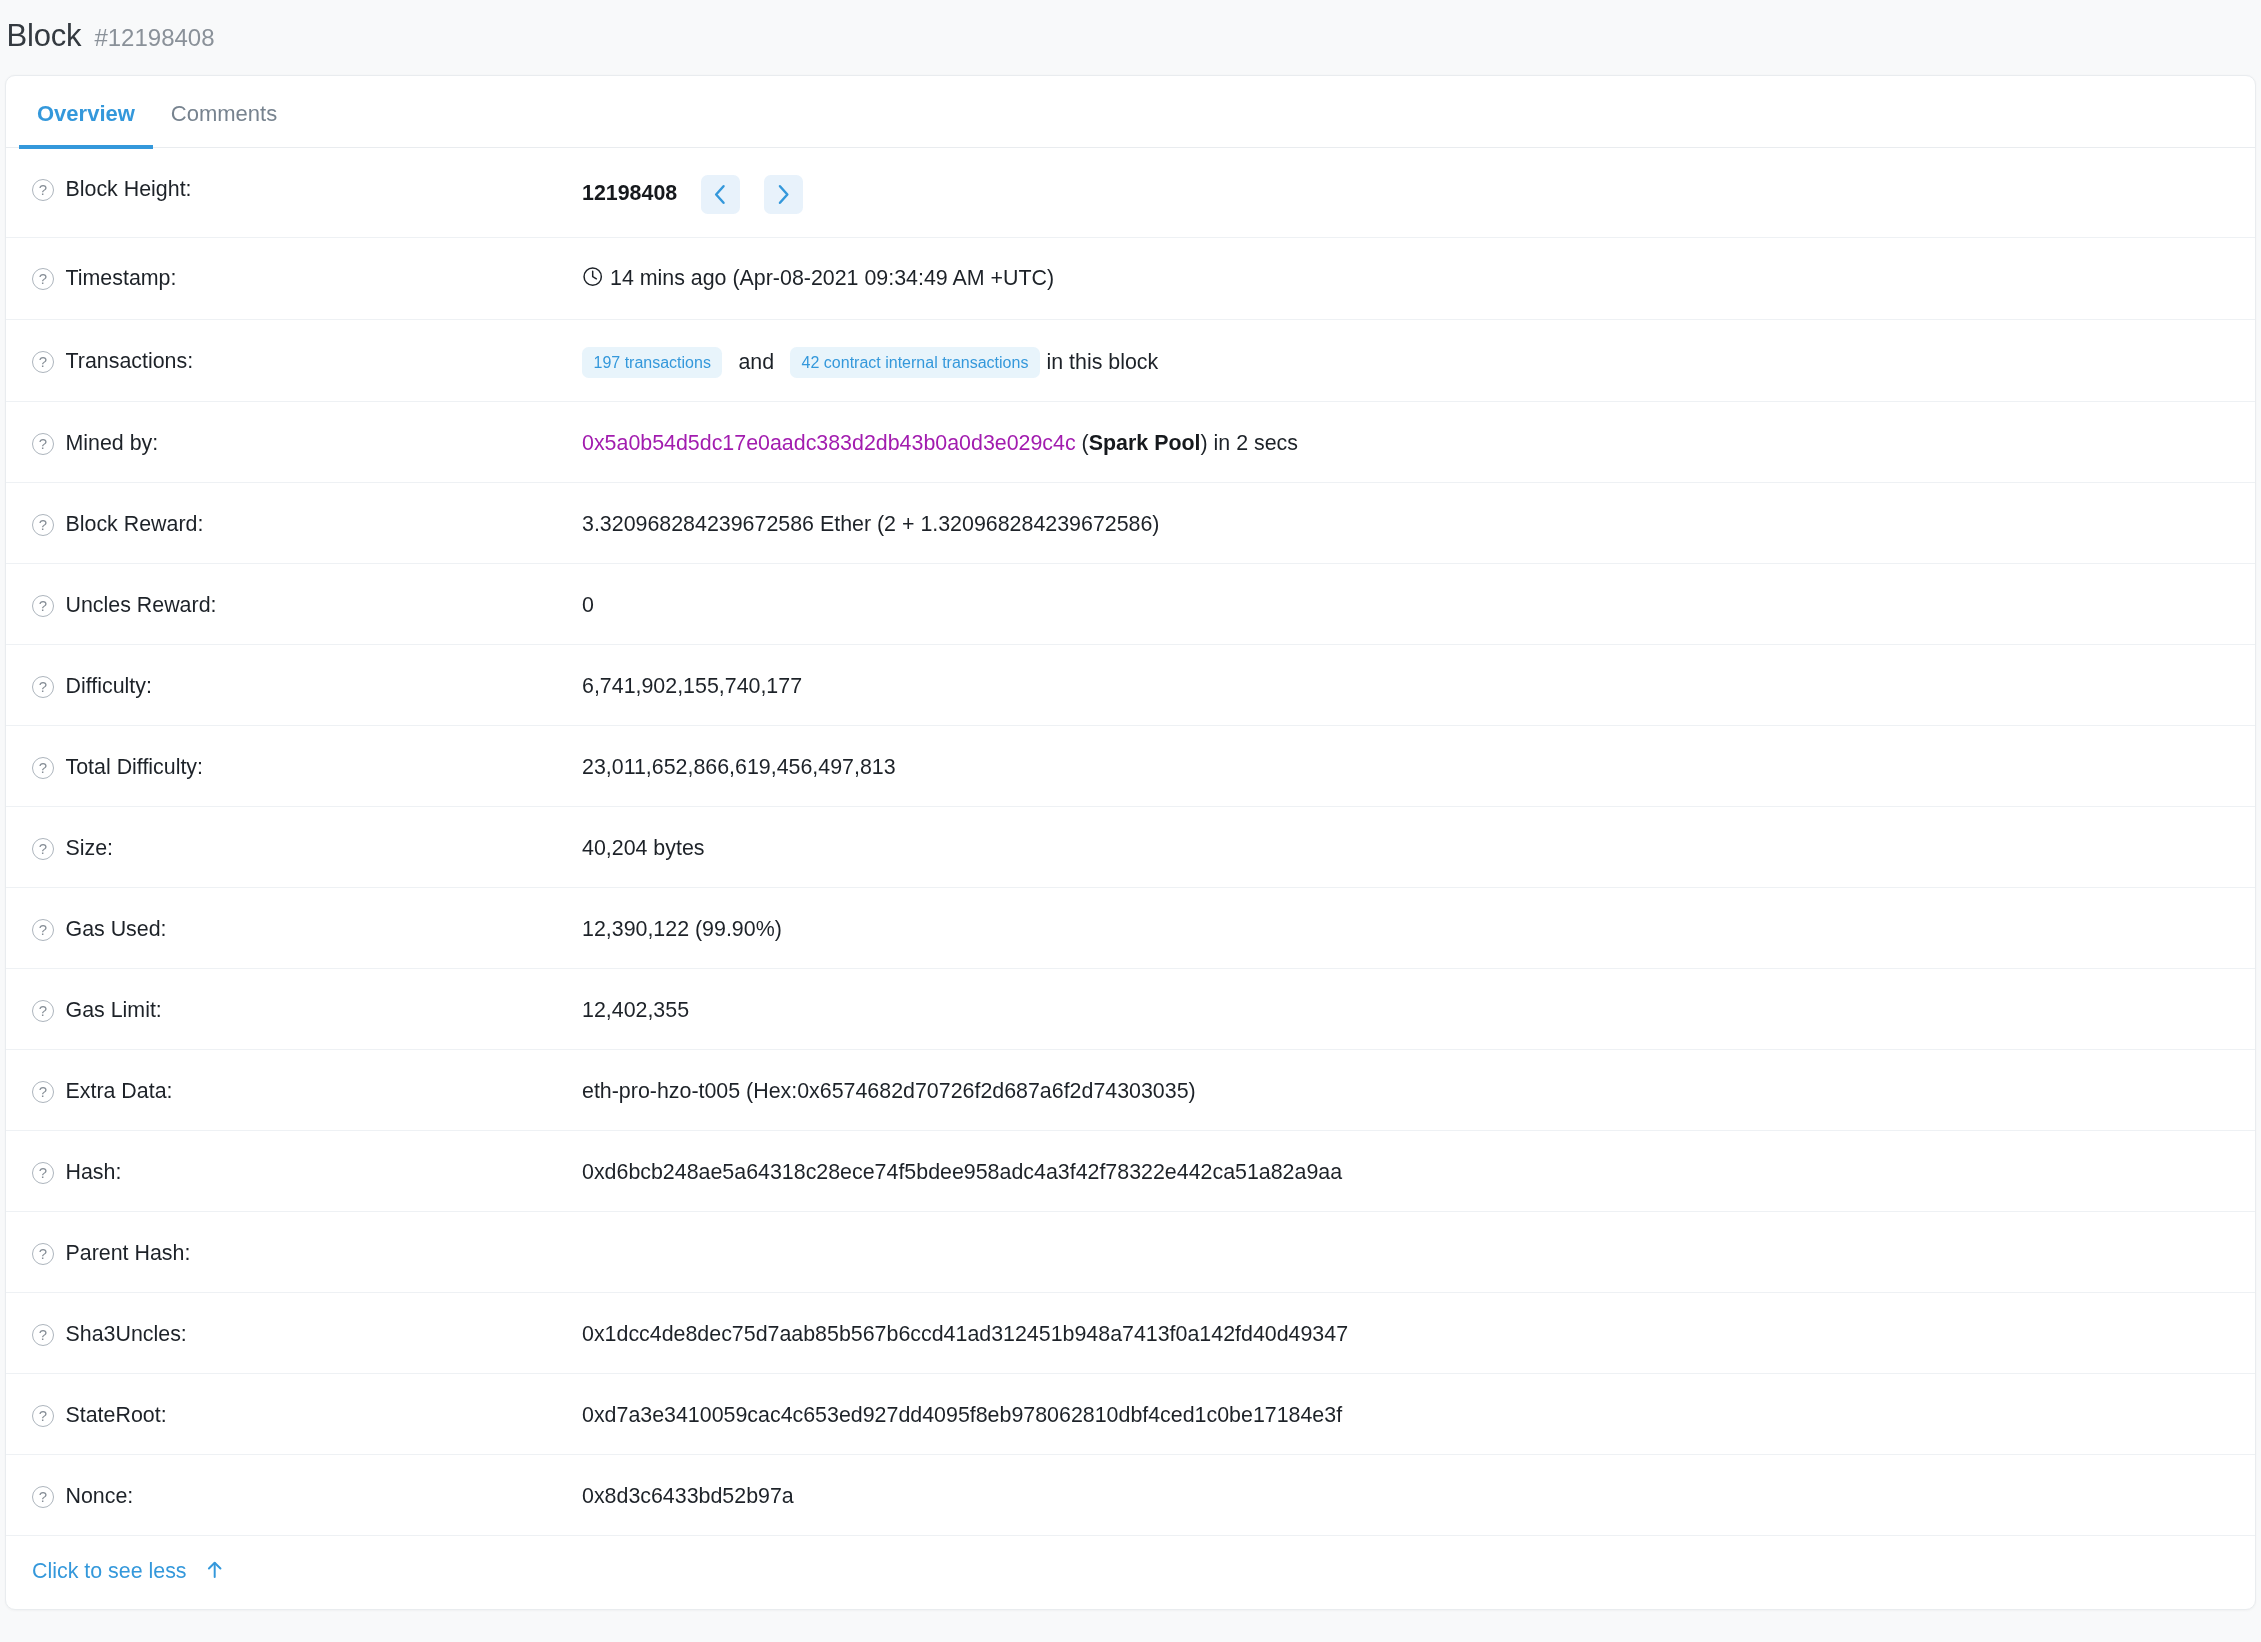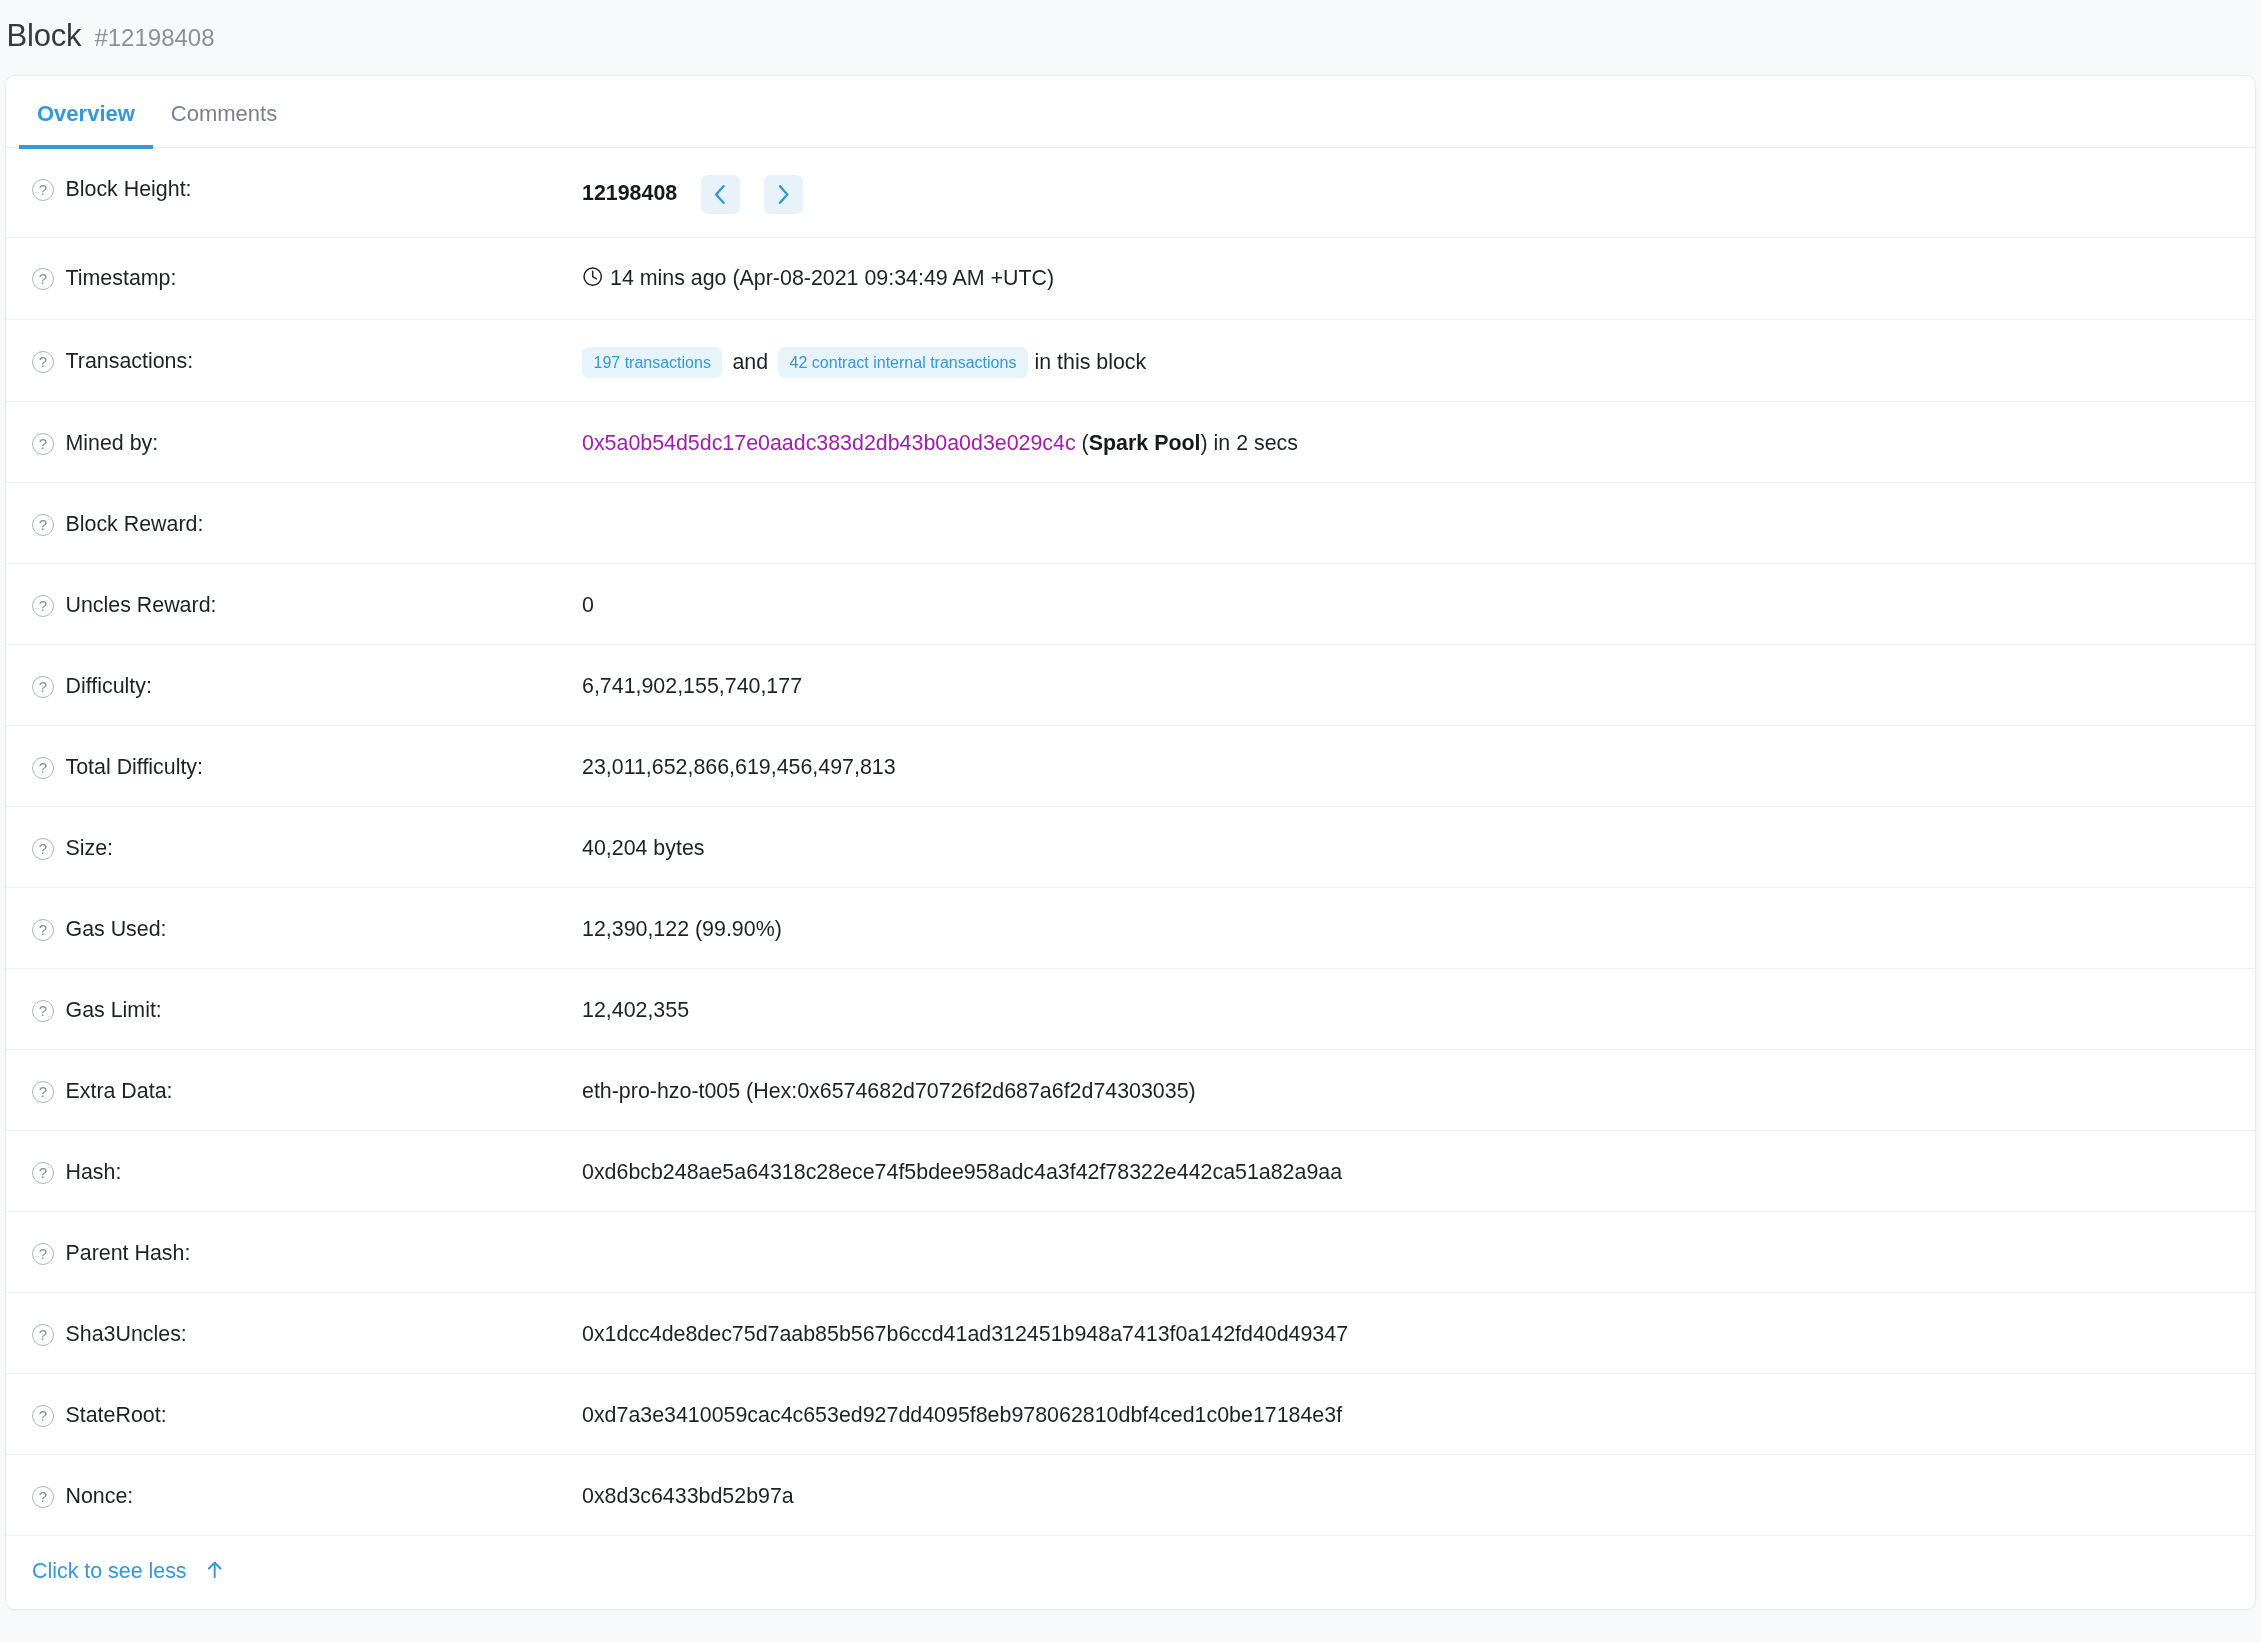--- a/index.html
+++ b/index.html
@@ -147,21 +147,21 @@
     display: inline-block;
     background: #e8f4fb;
     color: #3498db;
     border-radius: 6.6px;
     padding: 5.8px 11.5px;
     font-size: 16px;
     line-height: 1.25;
     cursor: pointer;
     vertical-align: middle;
   }
-  .inline-sep { font-size: 21.4px; color: #1d2228; padding: 0 10px; vertical-align: middle; }
+  .inline-sep { font-size: 21.4px; color: #1d2228; padding: 0 16px; vertical-align: middle; }
   .inline-txt { font-size: 21.4px; color: #1d2228; vertical-align: middle; padding-left: 6.6px; }
 
   a.link, .link {
     color: #a21caf;
     text-decoration: none;
     cursor: pointer;
   }
   .bold { font-weight: bold; color: #16191d; }
 
   .clock-icon {
@@ -260,20 +260,21 @@
           <span>(</span><span class="bold">Spark Pool</span><span>)</span>
           <span>in 2 secs</span>
         </div>
       </div>
 
       <div class="row">
         <div class="row-label">
           <div class="help-icon">?</div>
           <span class="label-text">Block Reward:</span>
         </div>
+        <div class="row-value">3.320968284239672586 Ether (2 + 1.320968284239672586)</div>
       </div>
 
       <div class="row">
         <div class="row-label">
           <div class="help-icon">?</div>
           <span class="label-text">Uncles Reward:</span>
         </div>
         <div class="row-value">0</div>
       </div>
 

